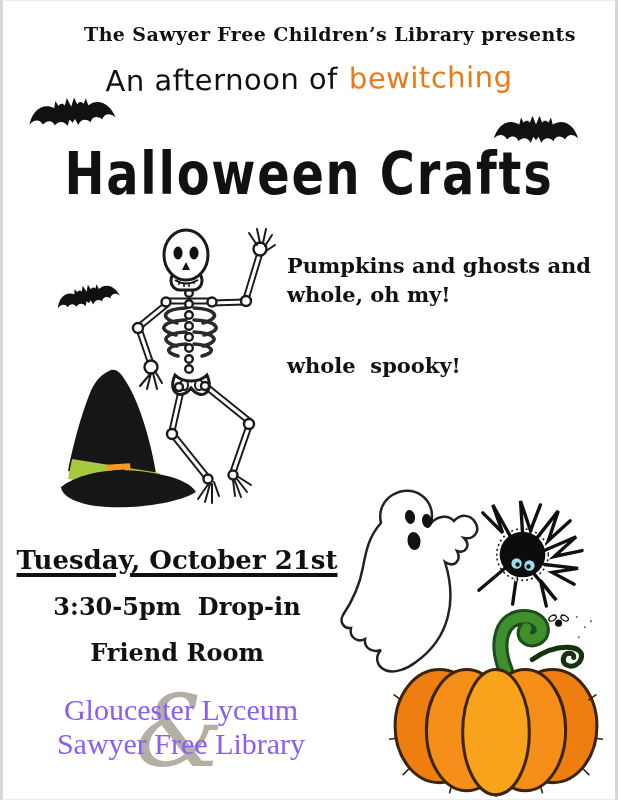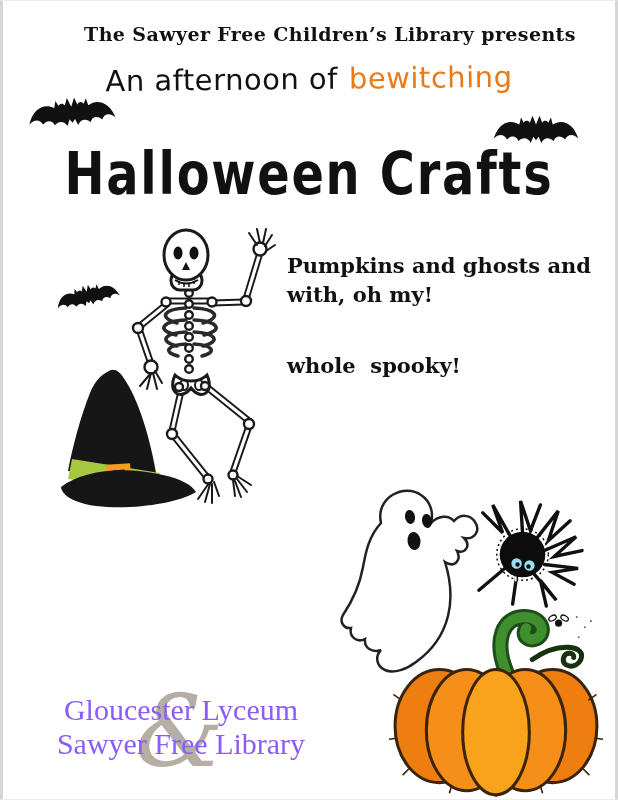--- a/index.html
+++ b/index.html
@@ -178,21 +178,21 @@
         <rect x="48" y="97" width="24" height="24" fill="#F49B21"></rect>
         <rect x="54" y="103" width="12" height="12" fill="#161616"></rect>
       </g>
       <path d="M2 120 C24 103 66 99 104 108 C122 112 133 118 137 125 C117 137 72 143 37 139 C16 136 3 129 2 120 Z" fill="#161616"></path>
     </svg>
   </div>
 
   <div class="pitch abs">
     <p>
       <span>Pumpkins and ghosts and</span><br>
-      <span>with, oh my!</span>
+      <span>whole, oh my!</span>
     </p>
     <p>
       <br>
       <span class="pre">whole  spooky!</span>
     </p>
   </div>
 
   <div class="abs ghost">
     <svg viewBox="0 0 172 200">
       <path d="M64 42 C58 16 88 2 104 14 C113 20 117 31 114 42 C121 35 131 33 137 40 C143 33 153 33 158 41 C164 50 157 59 147 57 C154 64 149 73 140 70 C145 80 137 87 128 81 C133 97 136 115 131 135 C126 155 113 171 99 181 C90 188 77 193 68 189 C59 185 58 175 64 169 C55 172 47 167 48 158 C40 162 32 156 34 147 C27 148 22 141 26 134 C36 119 43 103 46 86 C49 70 52 55 64 42 Z" fill="#fff" stroke="#222" stroke-width="2.5"></path>
@@ -215,20 +215,25 @@
       <circle cx="64" cy="62" r="23" fill="#0c0c0c"></circle>
       <circle cx="64" cy="62" r="26" fill="none" stroke="#0c0c0c" stroke-width="1.5" stroke-dasharray="2 3"></circle>
       <circle cx="58" cy="71" r="6" fill="#9ADEF0" stroke="#0c0c0c" stroke-width="1.5"></circle>
       <circle cx="71" cy="73" r="6" fill="#9ADEF0" stroke="#0c0c0c" stroke-width="1.5"></circle>
       <circle cx="59" cy="72" r="2.2" fill="#0c0c0c"></circle>
       <circle cx="70" cy="74" r="2.2" fill="#0c0c0c"></circle>
       <path d="M57 84 v5 M66 85 v5" stroke="#fff" stroke-width="2"></path>
     </svg>
   </div>
 
+  <div class="details abs">
+    <div class="date">Tuesday, October 21st</div>
+    <div class="time pre">3:30-5pm  Drop-in</div>
+    <div class="room">Friend Room</div>
+  </div>
 
   <div class="logo abs">
     <span class="amp">&amp;</span>
     <div class="ln">Gloucester Lyceum</div>
     <div class="ln">Sawyer Free Library</div>
   </div>
 
   <div class="abs pumpkin">
     <svg viewBox="0 0 212 188">
       <path d="M142 52 C168 34 196 38 190 52 C186 62 170 60 173 50 C175 44 184 45 183 50" stroke="#17320f" stroke-width="5" fill="none" stroke-linecap="round"></path>

